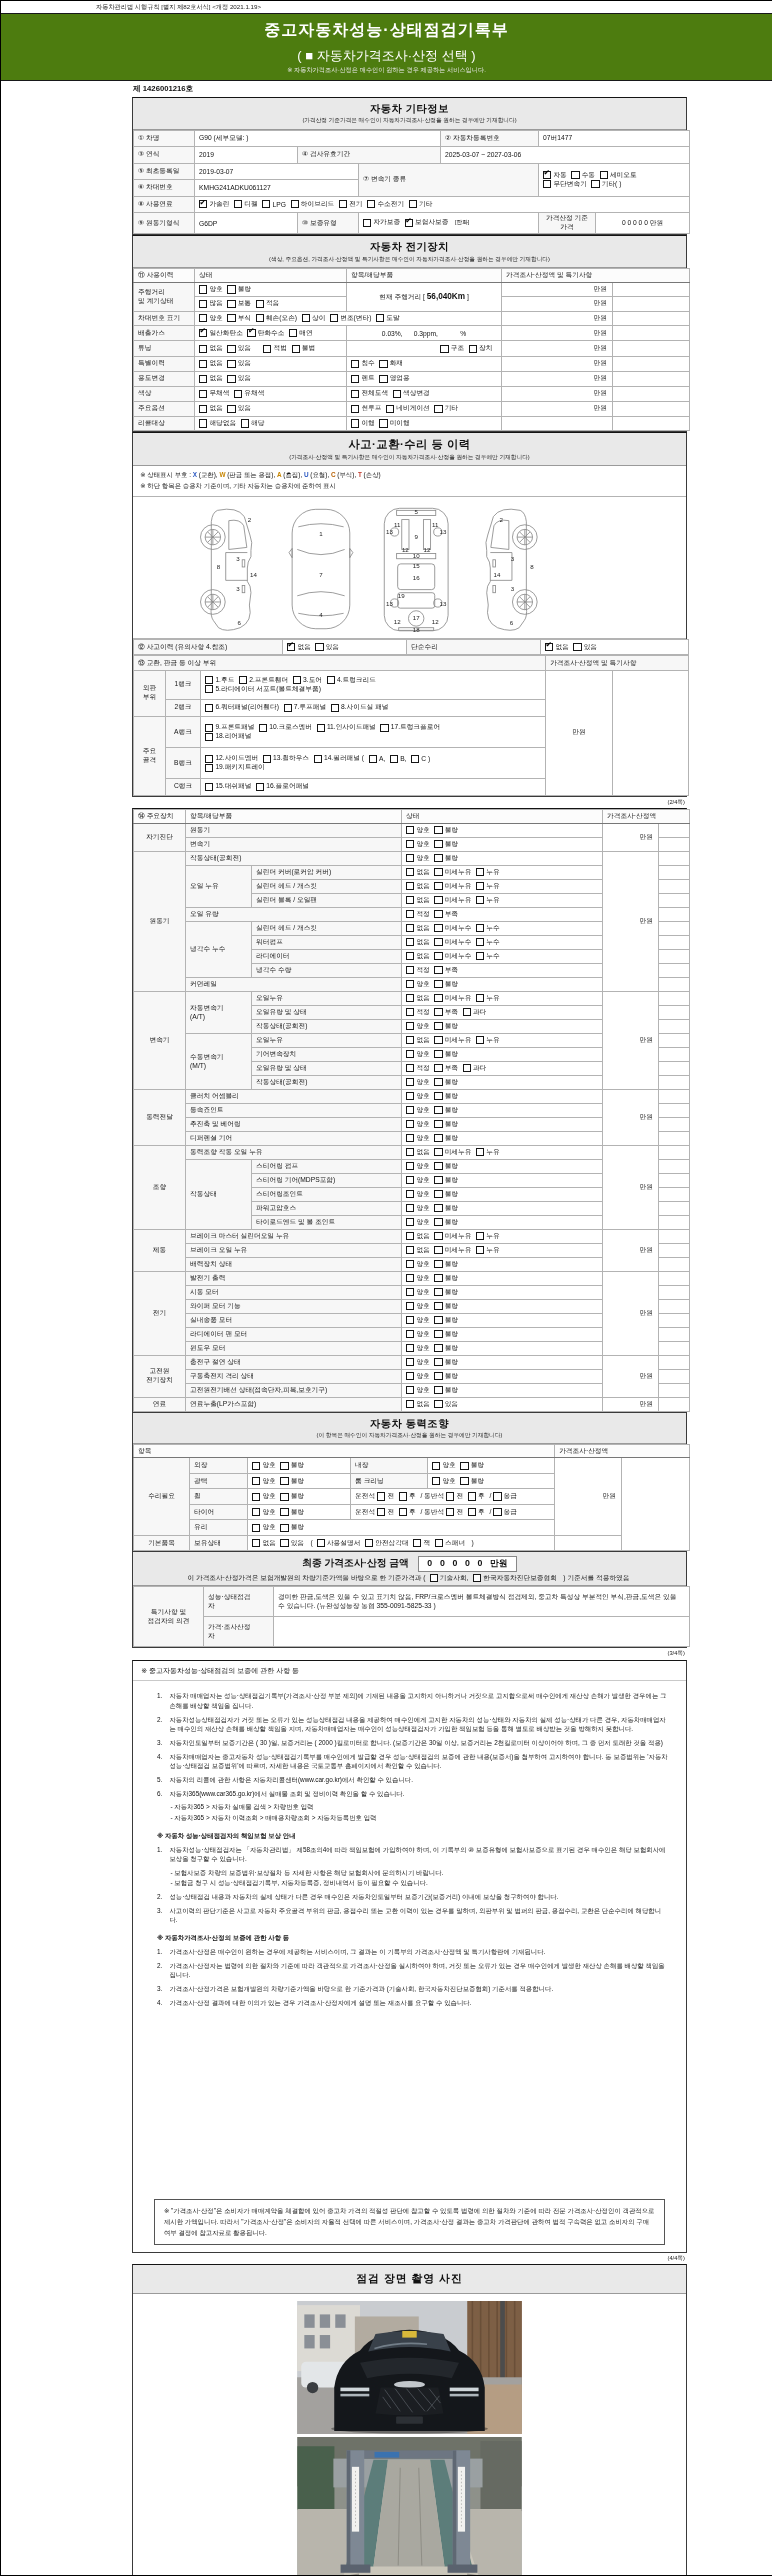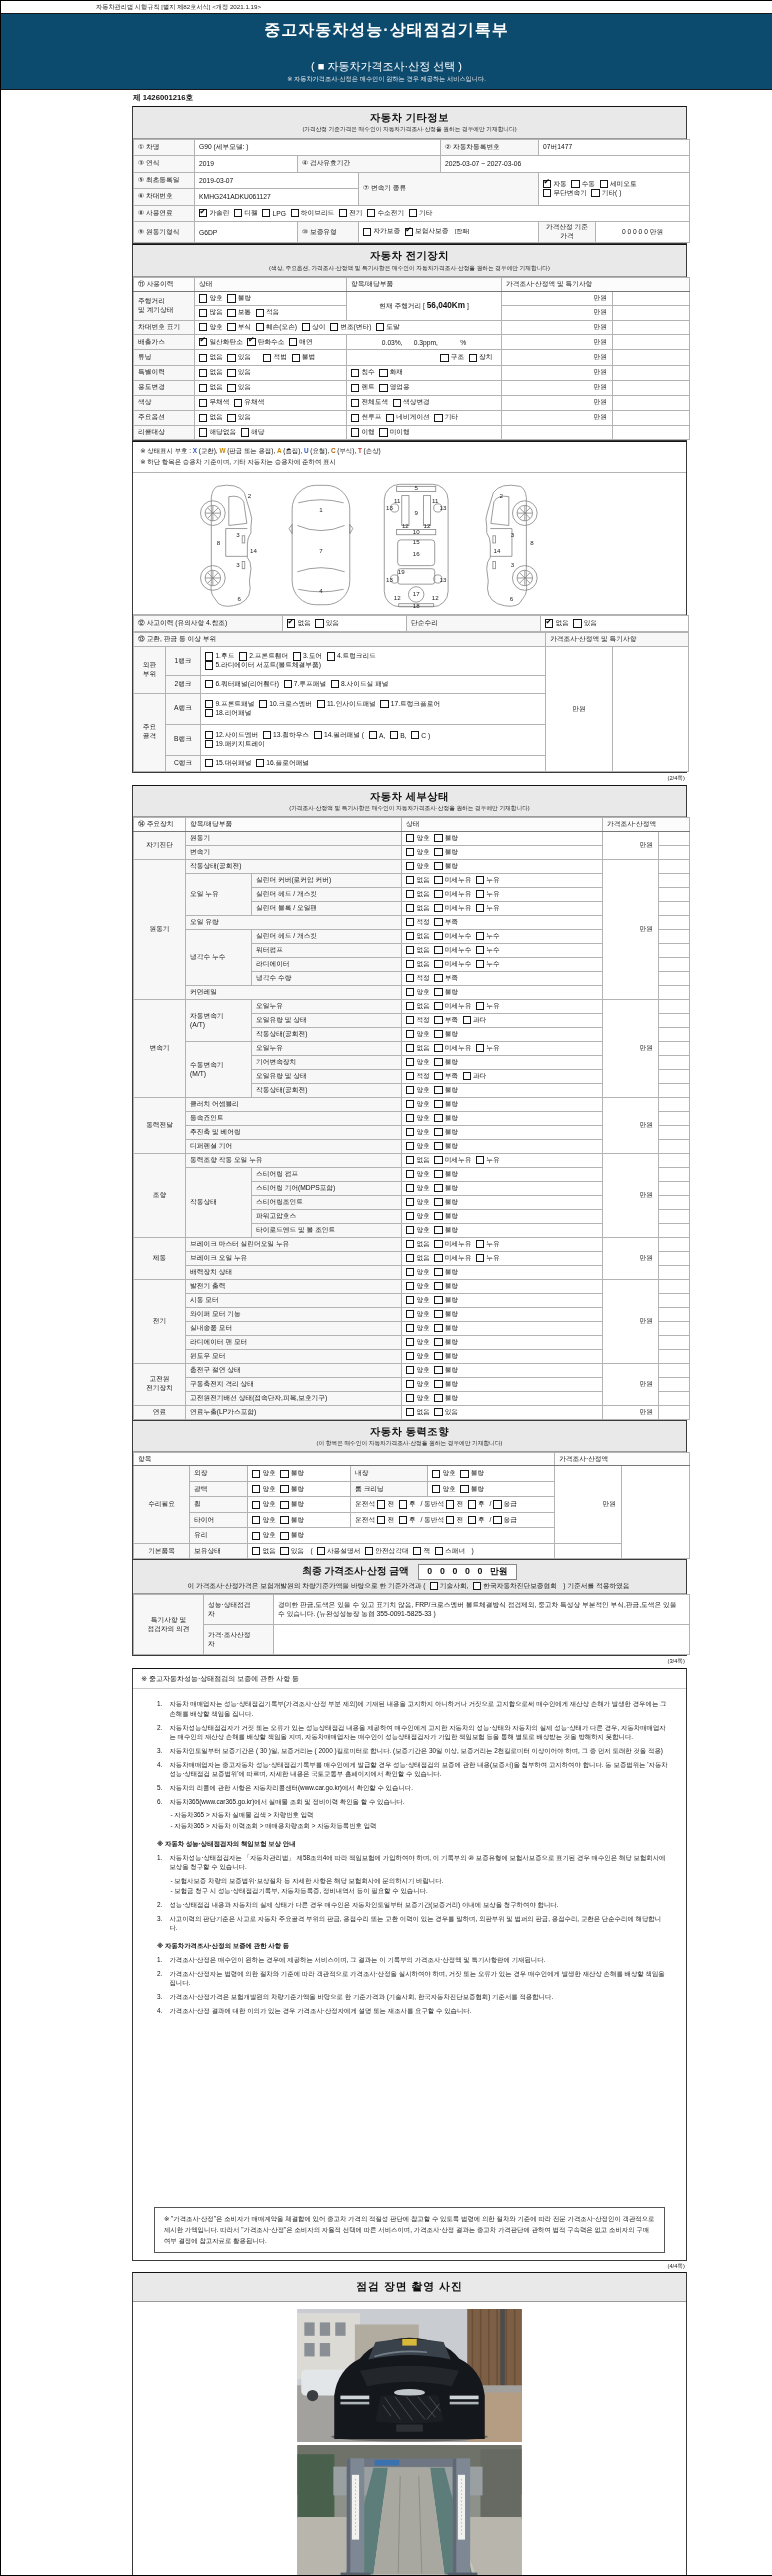--- a/index.html
+++ b/index.html
@@ -1,21 +1,21 @@
 <!DOCTYPE html>
 <html style="font-size:8.2px"><head>
 <meta charset="utf-8">
 <style>
   html,body{margin:0;padding:0;background:#fff;font-family:"Liberation Sans","DejaVu Sans",sans-serif;color:#111;}
   .page{position:relative;width:773px;height:2576px;overflow:hidden;background:#fff;outline:1px solid #000;outline-offset:-1px;}
   .topstrip{height:13.4px;position:relative;}
   .topstrip .law{position:absolute;left:96px;top:2.6px;font-size:6.2px;color:#222;}
-  .titleband{background:#0c4a6e;border-top:1.5px solid #17181a;border-bottom:1px solid #17181a;color:#fff;text-align:center;padding:5.2px 0 4.6px;}
+  .titleband{background:#4d7c0f;border-top:1.5px solid #17181a;border-bottom:1px solid #17181a;color:#fff;text-align:center;padding:5.2px 0 4.6px;}
   .titleband h1{margin:0;font-size:16px;letter-spacing:1px;font-weight:700;}
-  .titleband .sel{font-size:11px;margin-top:18px;}
+  .titleband .sel{font-size:13px;margin-top:6px;}
   .titleband .svc{font-size:6.2px;margin-top:1.5px;color:#e8e8e8;}
   .content{width:555px;margin-left:132px;}
   .docno{font-size:7.7px;font-weight:700;padding:3.6px 1px 2.6px;}
   .secbox{border:1px solid #3a3a3a;border-top:1.5px solid #141414;background:#fff;}
   .band{background:#e9e9e9;text-align:center;padding:4.1px 0 3.1px;border-bottom:0.5px solid #9a9a9a;}
   .band .h{margin:0;font-size:10.3px;font-weight:700;letter-spacing:0.5px;}
   .band .sub{font-size:5.7px;margin-top:1.5px;color:#222;}
   table.t{border-collapse:collapse;width:100%;table-layout:fixed;}
   table.t td,table.t th{border:0.5px solid #b3b3b3;font-size:6.7px;padding:1px 4.1px;background:#fff;overflow:hidden;vertical-align:middle;text-align:left;font-weight:normal;}
   table.t .lab{background:#f7f7f7;}
@@ -383,20 +383,24 @@
                   <span class="cbl">미이행</span>
                 </span></td>
           <td></td>
           <td></td>
         </tr>
       </tbody>
         </table>
     </div>
 
     <div class="secbox" style="border-top-width:1px">
+      <div class="band">
+        <div class="h" style="font-size:11.3px">사고·교환·수리 등 이력</div>
+        <div class="sub">(가격조사·산정액 및 특기사항은 매수인이 자동차가격조사·산정을 원하는 경우에만 기재합니다)</div>
+      </div>
       <div class="notes">
         <div class="codes" id="codes"><span>※ 상태표시 부호 : </span><b style="color: rgb(43, 89, 195);">X</b><span> (교환),  </span><b style="color: rgb(199, 133, 0);">W</b><span> (판금 또는 용접),  </span><b style="color: rgb(199, 133, 0);">A</b><span> (흠집),  </span><b style="color: rgb(43, 89, 195);">U</b><span> (요철),  </span><b style="color: rgb(182, 95, 0);">C</b><span> (부식),  </span><b style="color: rgb(192, 57, 43);">T</b><span> (손상)</span></div>
         <div>※ 하단 항목은 승용차 기준이며, 기타 자동차는 승용차에 준하여 표시</div>
       </div>
       <div class="diagwrap">
         <svg id="car-diagram" viewBox="0 0 880 252" width="453" height="130">
           <g stroke="#888" stroke-width="1.6" fill="none">
             <g id="sideview">
               <g transform="translate(25,2)">
                 <path d="M42,12 Q80,4 94,24 L105,60 Q111,74 107,90 L107,102 Q100,112 100,124 L100,150 Q107,158 107,172 L104,196 Q111,228 86,240 Q58,250 44,240 L34,226 Q28,218 30,200 L30,34 Q32,16 42,12 Z"></path>
@@ -616,24 +620,20 @@
                   <span class="cb"></span>
                   <span class="cbl">16.플로어패널</span>
                 </span></td>
         </tr>
       </tbody>
         </table>
     </div>
     <div class="pgmark">(2/4쪽)</div>
 
     <div class="secbox">
-      <div class="band">
-        <div class="h">자동차 세부상태</div>
-        <div class="sub">(가격조사·산정액 및 특기사항은 매수인이 자동차가격조사·산정을 원하는 경우에만 기재합니다)</div>
-      </div>
       <table class="t">
         <colgroup>
             <col style="width:52px">
             <col style="width:66px">
             <col style="width:150px">
             <col style="width:201px">
             <col style="width:56px">
             <col style="width:31px">
           </colgroup>
         <tbody id="detail-head">

